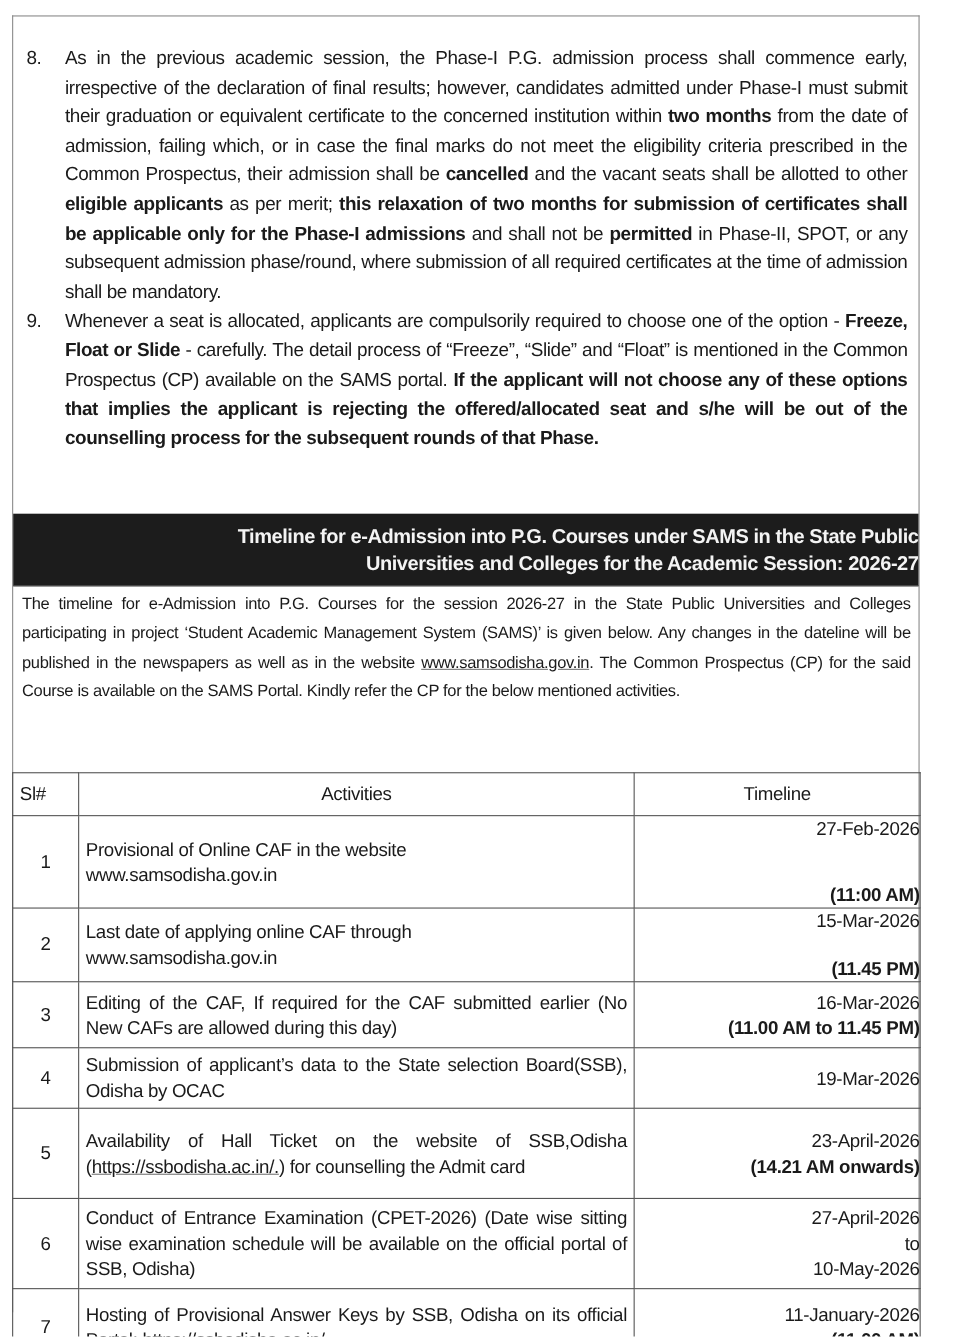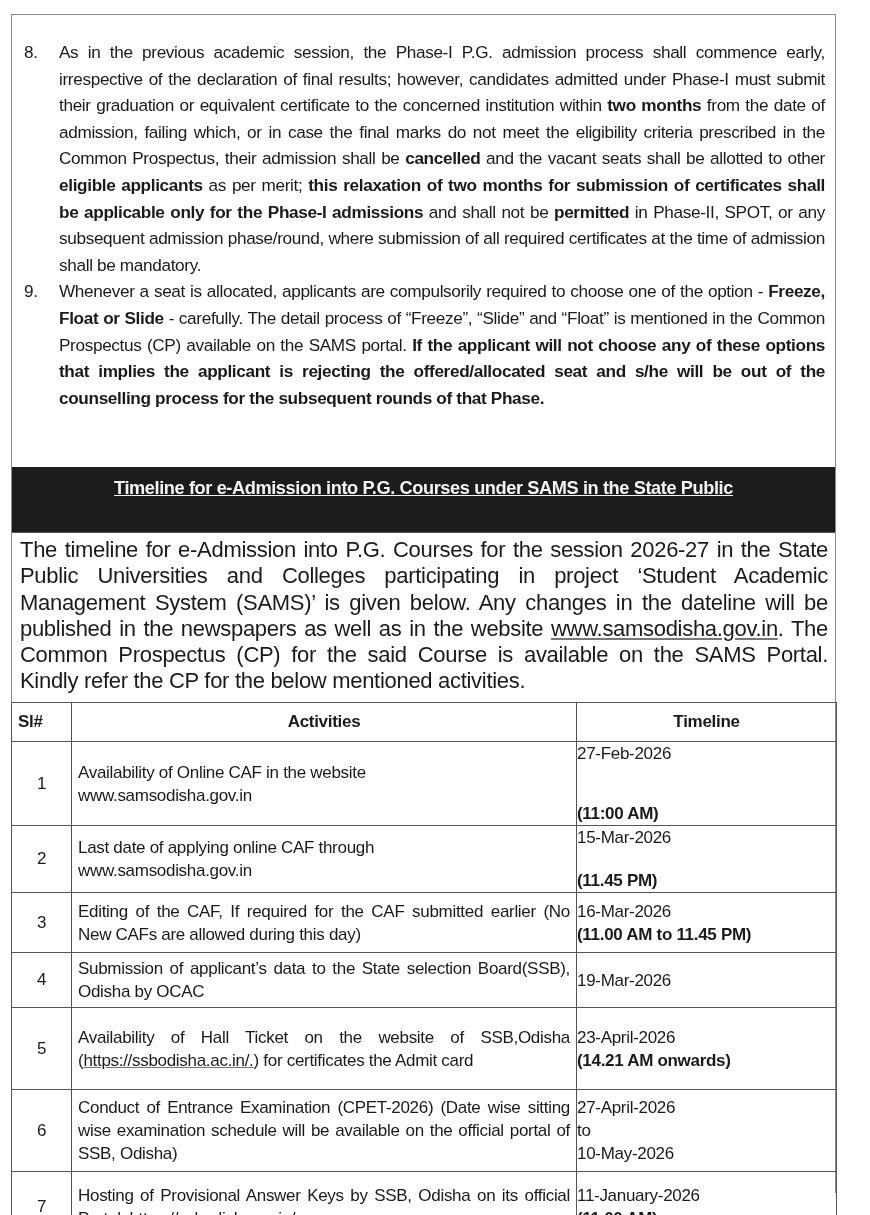--- a/index.html
+++ b/index.html
@@ -6,36 +6,36 @@
   body { width: 870px; height: 1215px; position: relative; overflow: hidden;
          font-family: "Liberation Sans", "DejaVu Sans", sans-serif; color: #1a1a1a; }
   .frame { position: absolute; left: 11px; top: 14px; width: 825px; height: 1179px;
            border: 1px solid #8a8a8a; border-bottom: none; box-sizing: border-box; }
   .points { position: absolute; left: 0; top: 24px; width: 825px; }
   .point { display: flex; font-size: 17.2px; line-height: 26.6px; letter-spacing: -0.35px; }
   .point .num { width: 47px; flex: none; padding-left: 12px; box-sizing: border-box; }
   .point .txt { width: 766px; text-align: justify; text-align-last: left; }
   .point b, .intro b { font-weight: bold; }
   .band { position: absolute; left: 0; top: 452px; width: 823px; height: 66px;
-          background: #1c1c1c; color: #f4f4f4; text-align: center; font-weight: bold;
+          background: #1c1c1c; color: #f4f4f4; text-align: right; font-weight: bold;
           font-size: 18.2px; line-height: 24px; padding-top: 9px; box-sizing: border-box;
-          letter-spacing: -0.4px; border-bottom: 1px solid #555; text-decoration: underline; }
-  .intro { position: absolute; left: 8px; top: 522px; width: 808px; font-size: 22px;
+          letter-spacing: -0.4px; border-bottom: 1px solid #555; }
+  .intro { position: absolute; left: 8px; top: 522px; width: 808px; font-size: 15px;
            line-height: 26.3px; text-align: justify; letter-spacing: -0.3px; }
   .link { text-decoration: underline; text-decoration-color: #777; }
   table.tl { position: absolute; left: -1px; top: 687px; width: 826px;
              border-collapse: collapse; font-size: 17px; letter-spacing: -0.3px; }
   table.tl td, table.tl th { border: 1px solid #555; padding: 0; }
-  table.tl th { font-weight: bold; height: 38px; }
+  table.tl th { font-weight: normal; height: 38px; }
   table.tl th.sl { width: 53px; text-align: left; padding-left: 6px; }
   table.tl th.act { width: 504px; }
   table.tl th.tim { text-align: center; }
   table.tl td.sl { text-align: center; }
   table.tl td.act { padding: 2px 6px; line-height: 23px; text-align: justify; text-align-last: left; }
-  table.tl td.tim { text-align: left; line-height: 23px; }
+  table.tl td.tim { text-align: right; line-height: 23px; }
   .r1 td { height: 60px; } .r2 td { height: 62px; } .r3 td { height: 55px; }
   .r4 td { height: 50px; } .r5 td { height: 77px; } .r6 td { height: 77px; }
   .r7 td { height: 65px; }
 </style>
 </head>
 <body>
 
 <div class="frame">
 
   <div class="points">
@@ -44,39 +44,40 @@
       <span class="txt"><span>As in the previous academic session, the Phase-I P.G. admission process shall commence early, irrespective of the declaration of final results; however, candidates admitted under Phase-I must submit their graduation or equivalent certificate to the concerned institution within </span><b>two months</b><span> from the date of admission, failing which, or in case the final marks do not meet the eligibility criteria prescribed in the Common Prospectus, their admission shall be </span><b>cancelled</b><span> and the vacant seats shall be allotted to other </span><b>eligible applicants</b><span> as per merit; </span><b>this relaxation of two months for submission of certificates shall be applicable only for the Phase-I admissions</b><span> and shall not be </span><b>permitted</b><span> in Phase-II, SPOT, or any subsequent admission phase/round, where submission of all required certificates at the time of admission shall be mandatory.</span></span>
     </div>
     <div class="point">
       <span class="num">9.</span>
       <span class="txt"><span>Whenever a seat is allocated, applicants are compulsorily required to choose one of the option - </span><b>Freeze, Float or Slide</b><span> - carefully. The detail process of “Freeze”, “Slide” and “Float” is mentioned in the Common Prospectus (CP) available on the SAMS portal. </span><b>If the applicant will not choose any of these options that implies the applicant is rejecting the offered/allocated seat and s/he will be out of the counselling process for the subsequent rounds of that Phase.</b></span>
     </div>
   </div>
 
   <div class="band">
     <div>Timeline for e-Admission into P.G. Courses under SAMS in the State Public</div>
+    <div>Universities and Colleges for the Academic Session: 2026-27</div>
   </div>
 
   <div class="intro">
     <span>The timeline for e-Admission into P.G. Courses for the session 2026-27 in the State Public Universities and Colleges participating in project ‘Student Academic Management System (SAMS)’ is given below.  Any changes in the dateline will be published in the newspapers as well as in the website </span><span class="link">www.samsodisha.gov.in</span><span>. The Common Prospectus (CP) for the said Course is available on the SAMS Portal. Kindly refer the CP for the below mentioned activities.</span>
   </div>
 
   <table class="tl">
     <thead>
       <tr>
         <th class="sl">Sl#</th>
         <th class="act">Activities</th>
         <th class="tim">Timeline</th>
       </tr>
     </thead>
     <tbody id="tl-body">
         <tr class="r1">
           <td class="sl">1</td>
           <td class="act">
-            <div>Availability of Online CAF in the website</div>
+            <div>Provisional of Online CAF in the website</div>
             <div>www.samsodisha.gov.in</div>
           </td>
           <td class="tim">
             <div>27-Feb-2026</div>
             <div style="font-weight: bold; margin-top: 37px;">(11:00 AM)</div>
           </td>
         </tr>
         <tr class="r2">
           <td class="sl">2</td>
           <td class="act">
@@ -102,21 +103,21 @@
           <td class="sl">4</td>
           <td class="act">
             <div>Submission of applicant’s data to the State selection Board(SSB), Odisha by OCAC</div>
           </td>
           <td class="tim">
             <div>19-Mar-2026</div>
           </td>
         </tr>
         <tr class="r5">
           <td class="sl">5</td>
-          <td class="act"><span>Availability of Hall Ticket on the website of SSB,Odisha (</span><span class="link">https://ssbodisha.ac.in/.</span><span>) for certificates the Admit card</span></td>
+          <td class="act"><span>Availability of Hall Ticket on the website of SSB,Odisha (</span><span class="link">https://ssbodisha.ac.in/.</span><span>) for counselling the Admit card</span></td>
           <td class="tim">
             <div>23-April-2026</div>
             <div style="font-weight: bold;">(14.21 AM onwards)</div>
           </td>
         </tr>
         <tr class="r6">
           <td class="sl">6</td>
           <td class="act">
             <div>Conduct of Entrance Examination (CPET-2026) (Date wise sitting wise examination schedule will be available on the official portal of SSB, Odisha)</div>
           </td>

